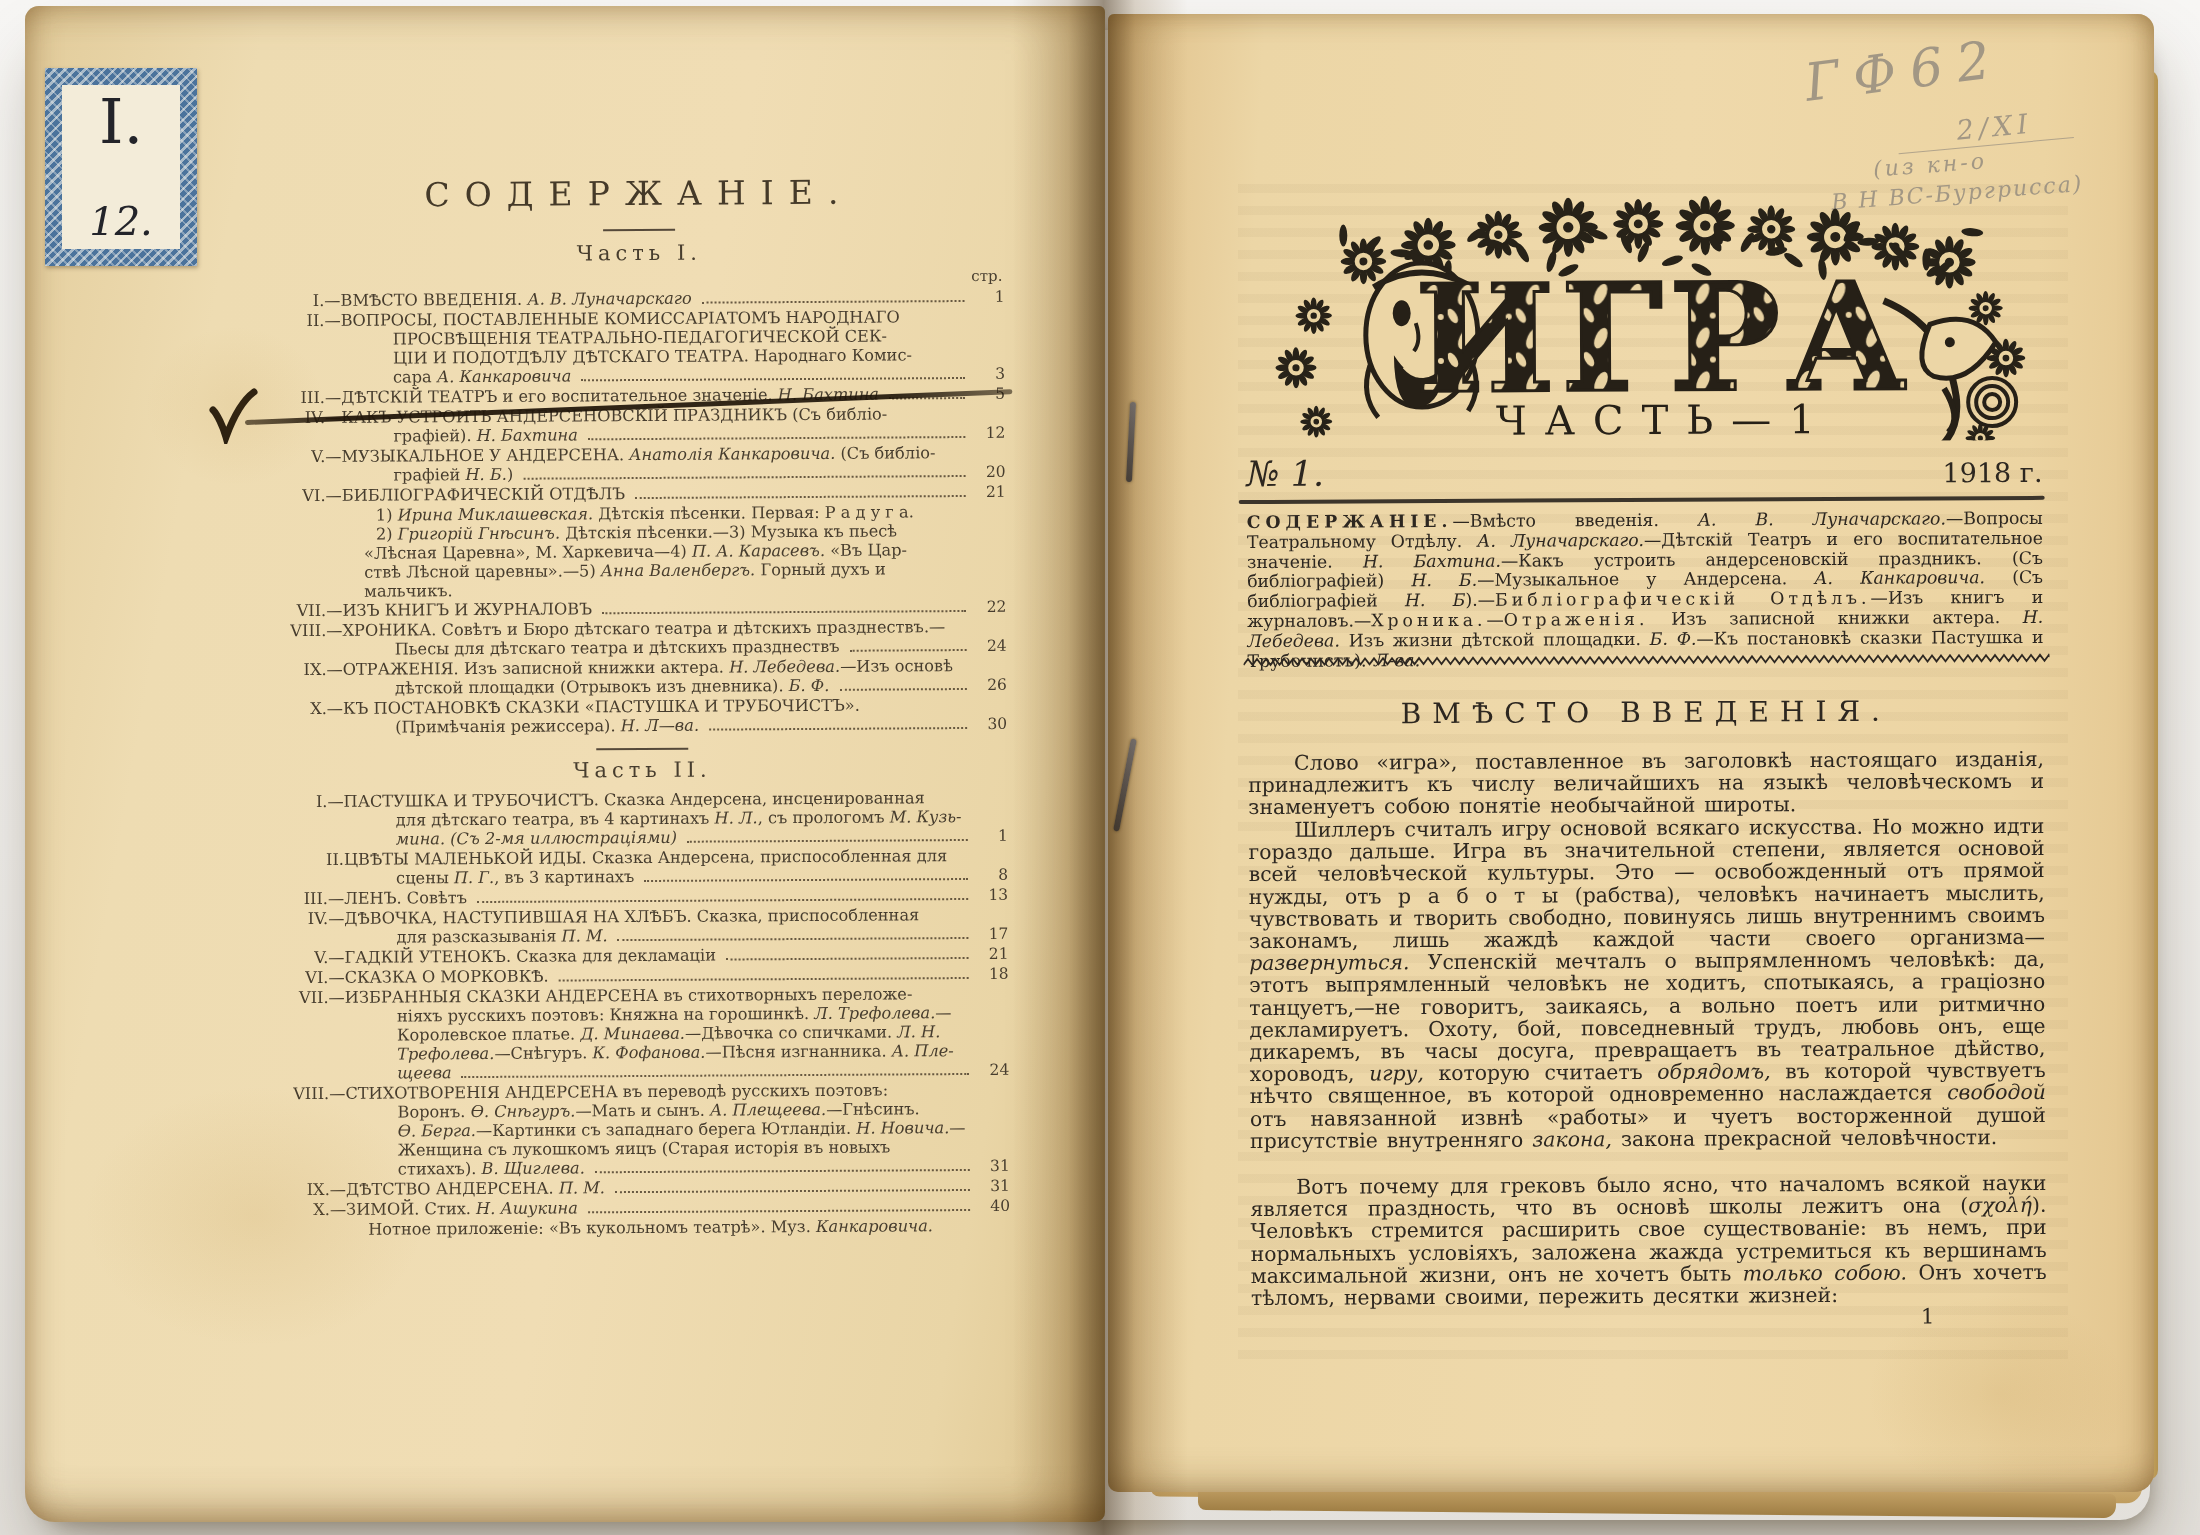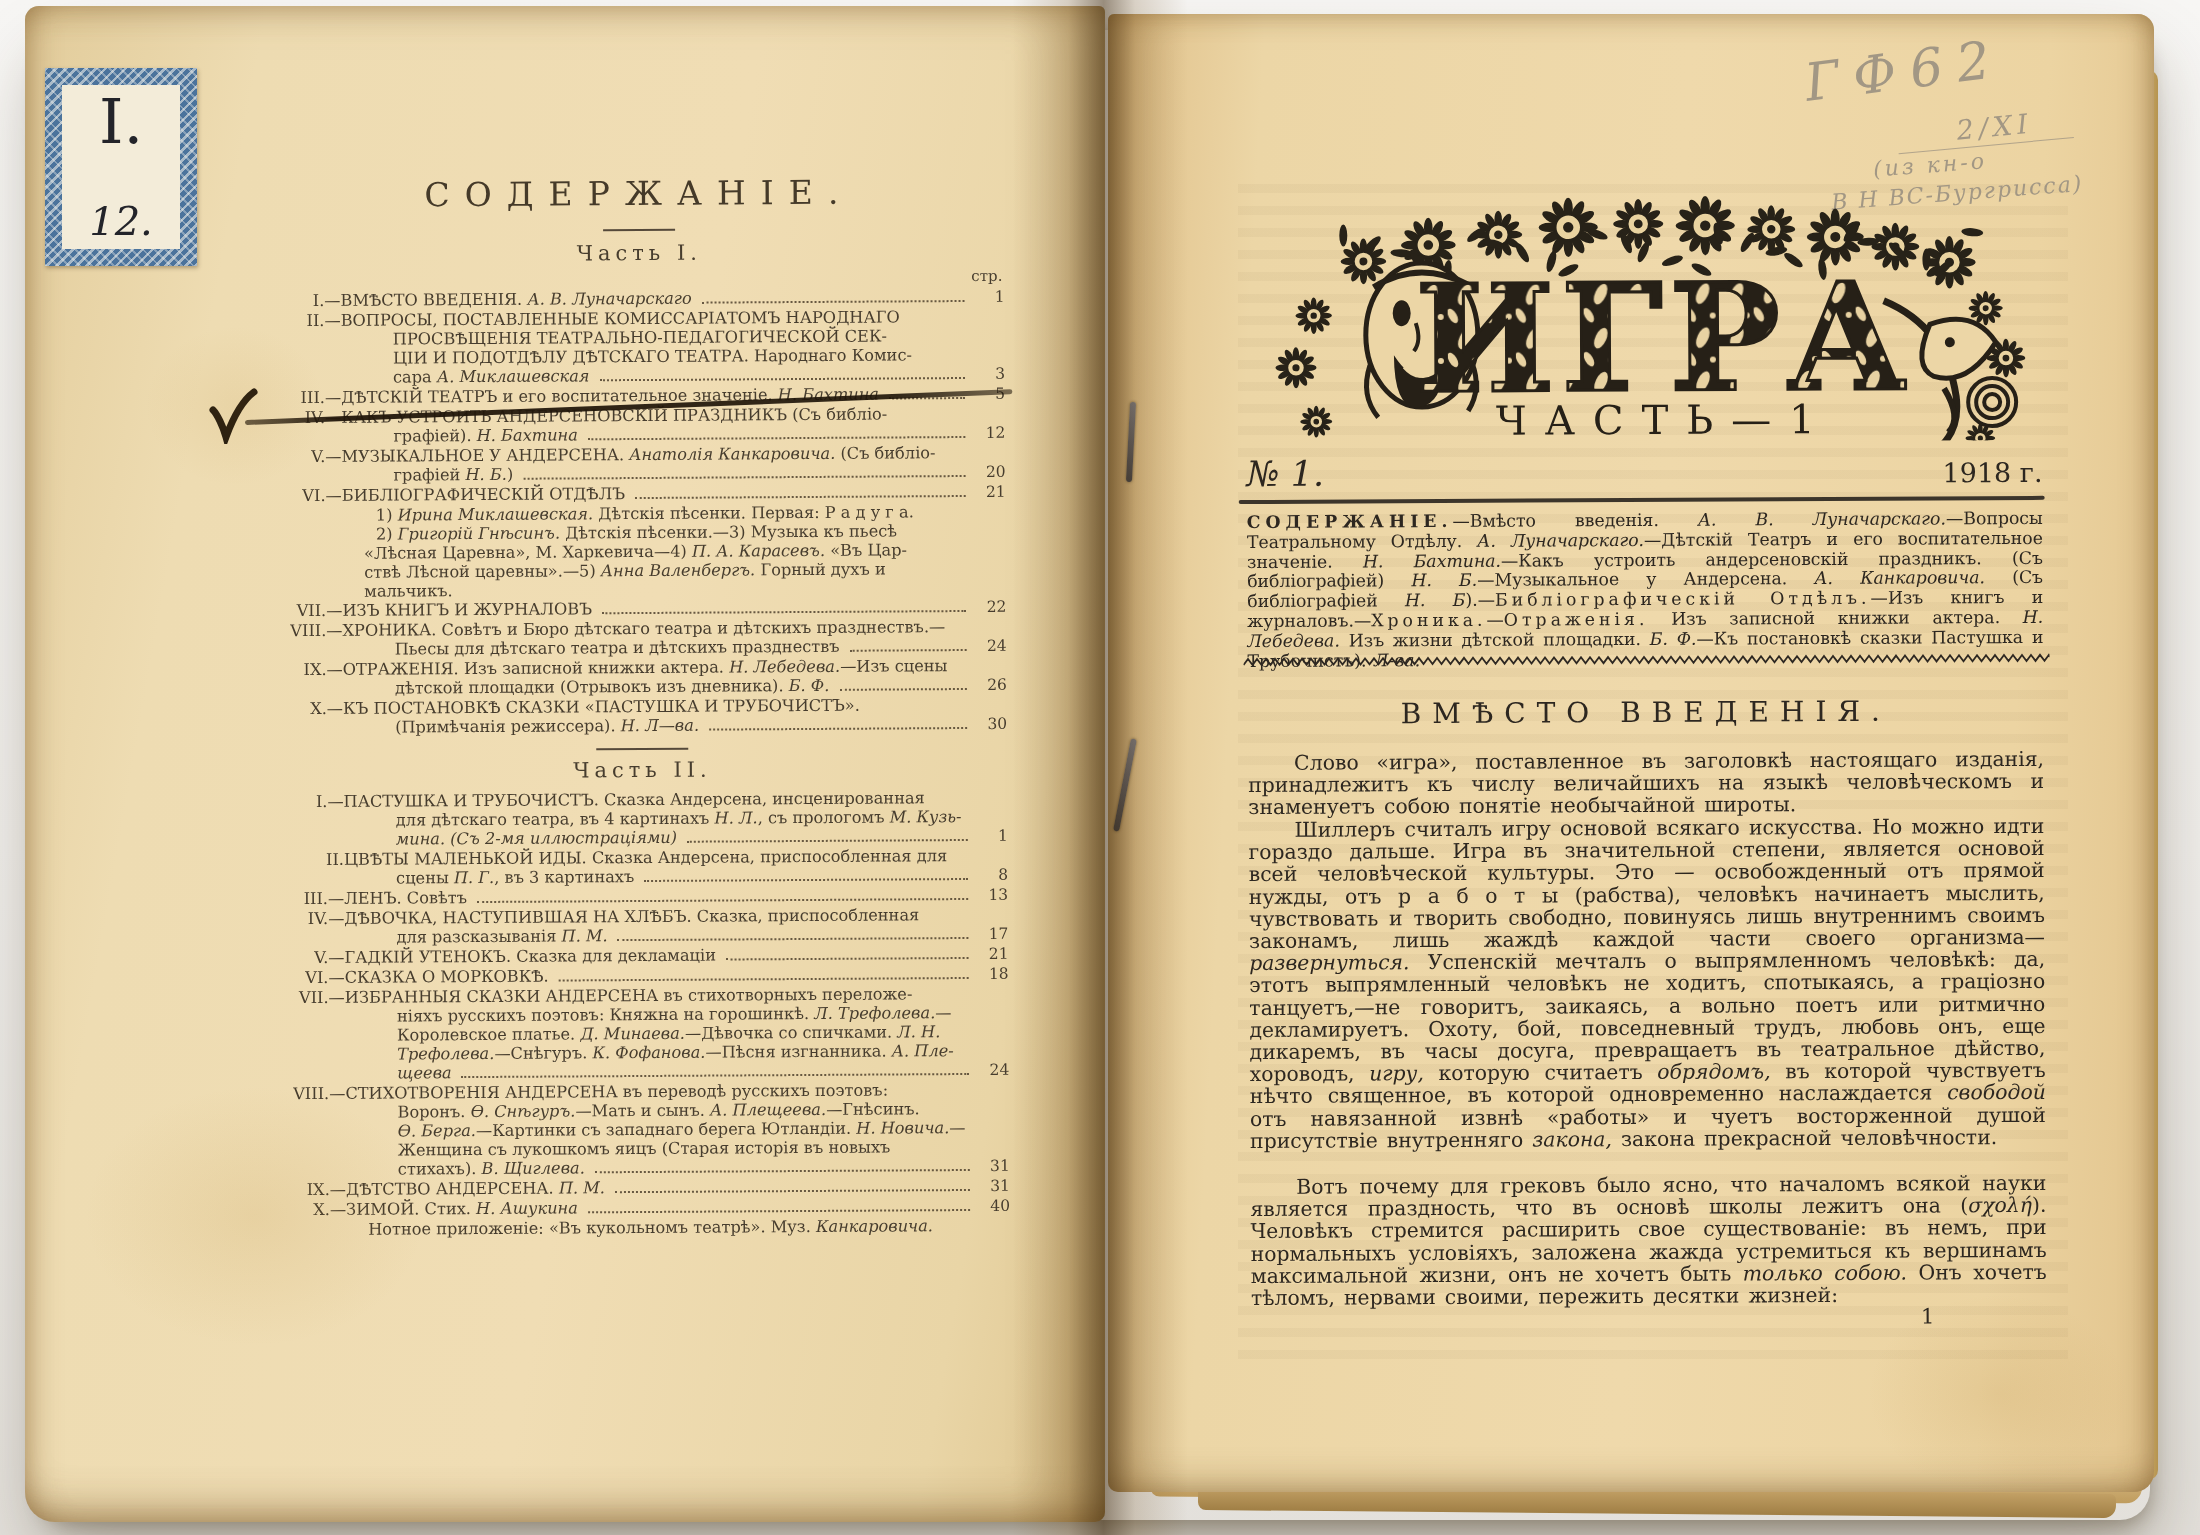--- a/index.html
+++ b/index.html
@@ -130,36 +130,36 @@
     <div class="toc">
       <div class="toc-title">СОДЕРЖАНІЕ.</div>
       <div class="toc-rule"></div>
       <div class="part-title">Часть I.</div>
       <div class="str-col">стр.</div>
       <div class="toc-list">
           <div class="trow"><span class="tnum">I.—</span><span class="ttext"><span>ВМѢСТО ВВЕДЕНІЯ. </span><span class="it">А. В. Луначарскаго</span></span><span class="lead"></span><span class="tpage">1</span></div>
           <div class="trow"><span class="tnum">II.—</span><span class="ttext"><span>ВОПРОСЫ, ПОСТАВЛЕННЫЕ КОМИССАРІАТОМЪ НАРОДНАГО</span></span></div>
           <div class="trow"><span class="pad1"></span><span class="ttext"><span>ПРОСВѢЩЕНІЯ ТЕАТРАЛЬНО-ПЕДАГОГИЧЕСКОЙ СЕК-</span></span></div>
           <div class="trow"><span class="pad1"></span><span class="ttext"><span>ЦІИ И ПОДОТДѢЛУ ДѢТСКАГО ТЕАТРА. Народнаго Комис-</span></span></div>
-          <div class="trow"><span class="pad1"></span><span class="ttext"><span>сара </span><span class="it">А. Миклашевская</span></span><span class="lead"></span><span class="tpage">3</span></div>
+          <div class="trow"><span class="pad1"></span><span class="ttext"><span>сара </span><span class="it">А. Канкаровича</span></span><span class="lead"></span><span class="tpage">3</span></div>
           <div class="trow"><span class="tnum">III.—</span><span class="ttext"><span>ДѢТСКІЙ ТЕАТРЪ и его воспитательное значеніе. </span><span class="it">Н. Бахтина</span></span><span class="lead"></span><span class="tpage">5</span></div>
           <div class="trow"><span class="tnum">IV.—</span><span class="ttext"><span>КАКЪ УСТРОИТЬ АНДЕРСЕНОВСКІЙ ПРАЗДНИКЪ (Съ библіо-</span></span></div>
           <div class="trow"><span class="pad1"></span><span class="ttext"><span>графіей). </span><span class="it">Н. Бахтина</span></span><span class="lead"></span><span class="tpage">12</span></div>
           <div class="trow"><span class="tnum">V.—</span><span class="ttext"><span>МУЗЫКАЛЬНОЕ У АНДЕРСЕНА. </span><span class="it">Анатолія Канкаровича.</span><span> (Съ библіо-</span></span></div>
           <div class="trow"><span class="pad1"></span><span class="ttext"><span>графіей </span><span class="it">Н. Б.</span><span>)</span></span><span class="lead"></span><span class="tpage">20</span></div>
           <div class="trow"><span class="tnum">VI.—</span><span class="ttext"><span>БИБЛІОГРАФИЧЕСКІЙ ОТДѢЛЪ</span></span><span class="lead"></span><span class="tpage">21</span></div>
           <div class="trow"><span class="pad2"></span><span class="ttext"><span>1) </span><span class="it">Ирина Миклашевская.</span><span> Дѣтскія пѣсенки. Первая: Р а д у г а.</span></span></div>
           <div class="trow"><span class="pad2"></span><span class="ttext"><span>2) </span><span class="it">Григорій Гнѣсинъ.</span><span> Дѣтскія пѣсенки.—3) Музыка къ пьесѣ</span></span></div>
           <div class="trow"><span class="pad3"></span><span class="ttext"><span>«Лѣсная Царевна», М. Харкевича—4) </span><span class="it">П. А. Карасевъ.</span><span> «Въ Цар-</span></span></div>
           <div class="trow"><span class="pad3"></span><span class="ttext"><span>ствѣ Лѣсной царевны».—5) </span><span class="it">Анна Валенбергъ.</span><span> Горный духъ и</span></span></div>
           <div class="trow"><span class="pad3"></span><span class="ttext"><span>мальчикъ.</span></span></div>
           <div class="trow"><span class="tnum">VII.—</span><span class="ttext"><span>ИЗЪ КНИГЪ И ЖУРНАЛОВЪ</span></span><span class="lead"></span><span class="tpage">22</span></div>
           <div class="trow"><span class="tnum">VIII.—</span><span class="ttext"><span>ХРОНИКА. Совѣтъ и Бюро дѣтскаго театра и дѣтскихъ празднествъ.—</span></span></div>
           <div class="trow"><span class="pad1"></span><span class="ttext"><span>Пьесы для дѣтскаго театра и дѣтскихъ празднествъ</span></span><span class="lead"></span><span class="tpage">24</span></div>
-          <div class="trow"><span class="tnum">IX.—</span><span class="ttext"><span>ОТРАЖЕНІЯ. Изъ записной книжки актера. </span><span class="it">Н. Лебедева.</span><span>—Изъ сцены</span></span></div>
+          <div class="trow"><span class="tnum">IX.—</span><span class="ttext"><span>ОТРАЖЕНІЯ. Изъ записной книжки актера. </span><span class="it">Н. Лебедева.</span><span>—Изъ основѣ</span></span></div>
           <div class="trow"><span class="pad1"></span><span class="ttext"><span>дѣтской площадки (Отрывокъ изъ дневника). </span><span class="it">Б. Ф.</span></span><span class="lead"></span><span class="tpage">26</span></div>
           <div class="trow"><span class="tnum">X.—</span><span class="ttext"><span>КЪ ПОСТАНОВКѢ СКАЗКИ «ПАСТУШКА И ТРУБОЧИСТЪ».</span></span></div>
           <div class="trow"><span class="pad1"></span><span class="ttext"><span>(Примѣчанія режиссера). </span><span class="it">Н. Л—ва.</span></span><span class="lead"></span><span class="tpage">30</span></div>
         </div>
       <div class="toc-divider"></div>
       <div class="part2-title">Часть II.</div>
       <div class="toc-list">
           <div class="trow"><span class="tnum">I.—</span><span class="ttext"><span>ПАСТУШКА И ТРУБОЧИСТЪ. Сказка Андерсена, инсценированная</span></span></div>
           <div class="trow"><span class="pad1"></span><span class="ttext"><span>для дѣтскаго театра, въ 4 картинахъ </span><span class="it">Н. Л.</span><span>, съ прологомъ </span><span class="it">М. Кузь-</span></span></div>
           <div class="trow"><span class="pad1"></span><span class="ttext"><span class="it">мина. (Съ 2-мя иллюстраціями)</span></span><span class="lead"></span><span class="tpage">1</span></div>

